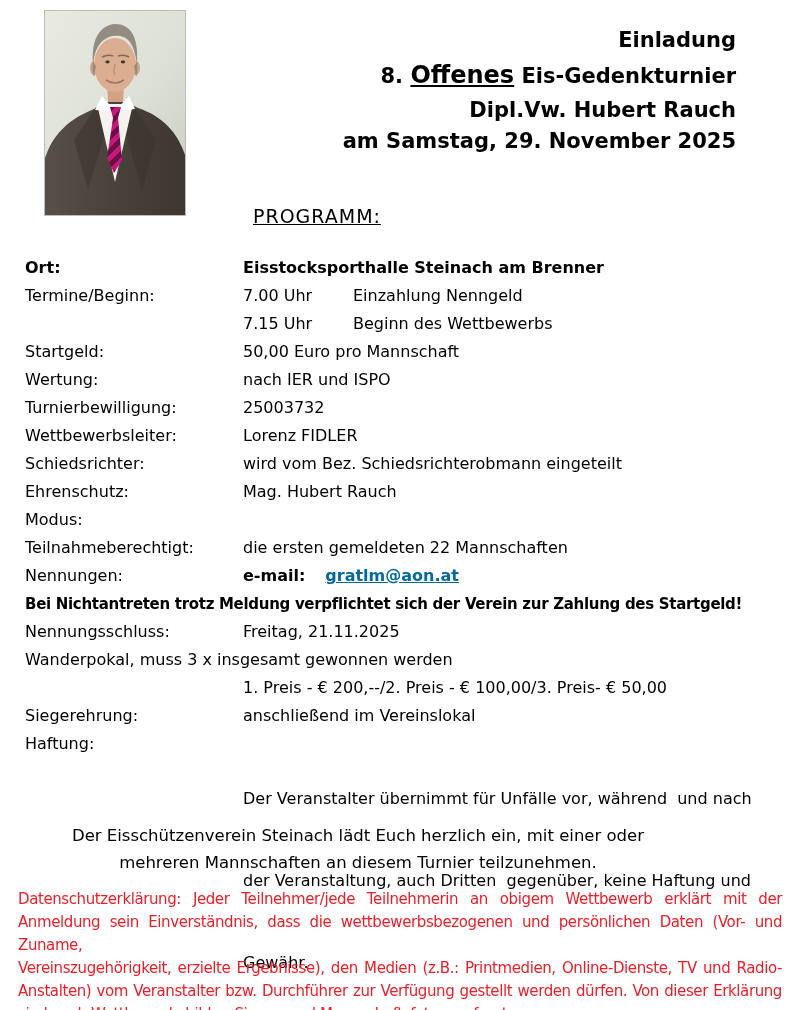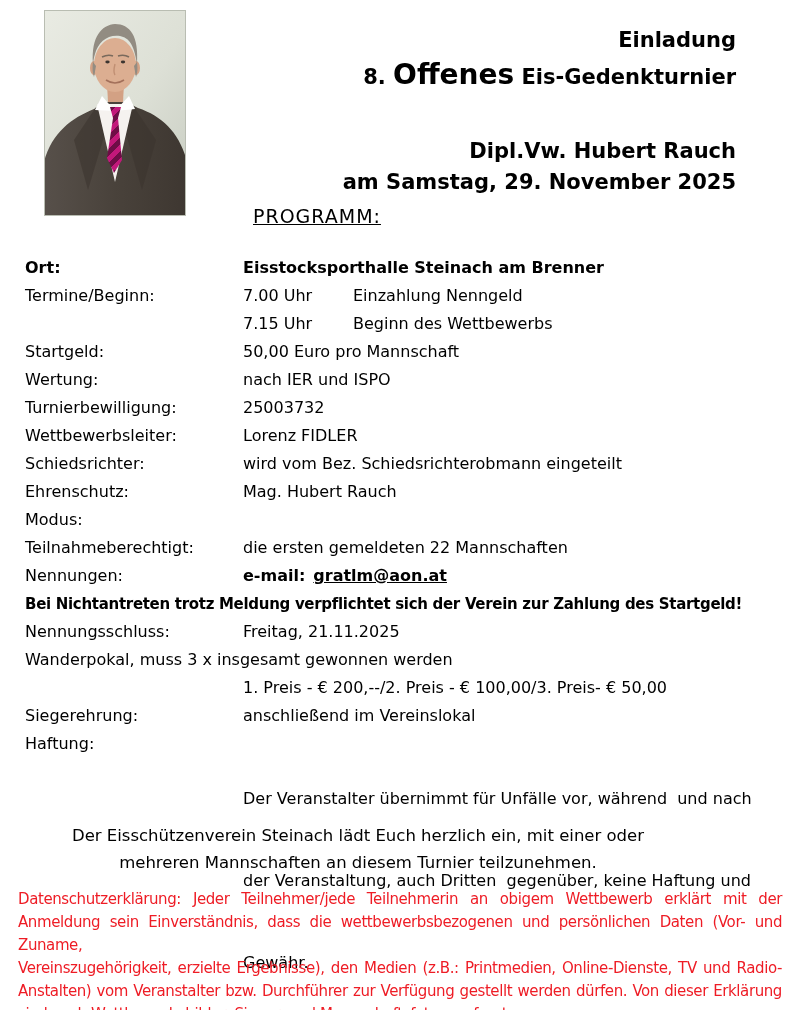--- a/index.html
+++ b/index.html
@@ -6,36 +6,36 @@
   body{
     width:800px;height:1010px;background:#ffffff;position:relative;
     font-family:"DejaVu Sans",sans-serif;color:#000;overflow:hidden;
   }
   .photo{position:absolute;left:44px;top:10px;width:142px;height:206px;}
 
   .title-block{position:absolute;left:188px;top:24px;width:548px;text-align:right;font-weight:bold;}
   .title-block span{white-space:pre;}
   .t-line1{font-size:21px;line-height:32px;}
   .t-line2{font-size:21px;line-height:38px;}
-  .t-line2 .open{font-size:28px;}
-  .t-line3{font-size:21px;line-height:31px;margin-top:40px;}
+  .t-line2 .open{font-size:24px;text-decoration:underline;}
+  .t-line3{font-size:21px;line-height:31px;}
   .t-line4{font-size:21px;line-height:31px;}
 
   .programm{position:absolute;left:253px;top:205px;font-size:19px;font-weight:normal;
             text-decoration:underline;letter-spacing:1px;}
 
   .program-table{position:absolute;left:25px;top:254px;width:762px;font-size:16px;}
   .prow{display:flex;line-height:28px;align-items:flex-start;}
   .plabel{width:218px;flex:none;white-space:pre-wrap;}
   .pvalue{white-space:pre-wrap;}
   .ptime{width:110px;flex:none;white-space:pre-wrap;}
   .bold{font-weight:bold;}
   .notice{font-weight:bold;line-height:28px;font-size:15px;letter-spacing:-0.3px;white-space:pre-wrap;}
   .haftung-lines div{line-height:26px;white-space:pre-wrap;}
-  .email-link{color:#000000;text-decoration:underline;font-weight:bold;margin-left:8px;cursor:pointer;}
+  .email-link{color:#0369a1;text-decoration:underline;font-weight:bold;margin-left:20px;cursor:pointer;}
 
   .closing{position:absolute;left:20px;top:822px;width:676px;text-align:center;
            font-size:16.5px;line-height:27px;}
   .closing div{white-space:pre-wrap;}
 
   .privacy{position:absolute;left:18px;top:888px;width:764px;color:#ee1c25;
            font-size:15px;line-height:23px;letter-spacing:-0.4px;}
   .privacy .jline{text-align:justify;text-align-last:justify;}
   .privacy .jline-last{text-align:left;text-align-last:left;}
 </style>

